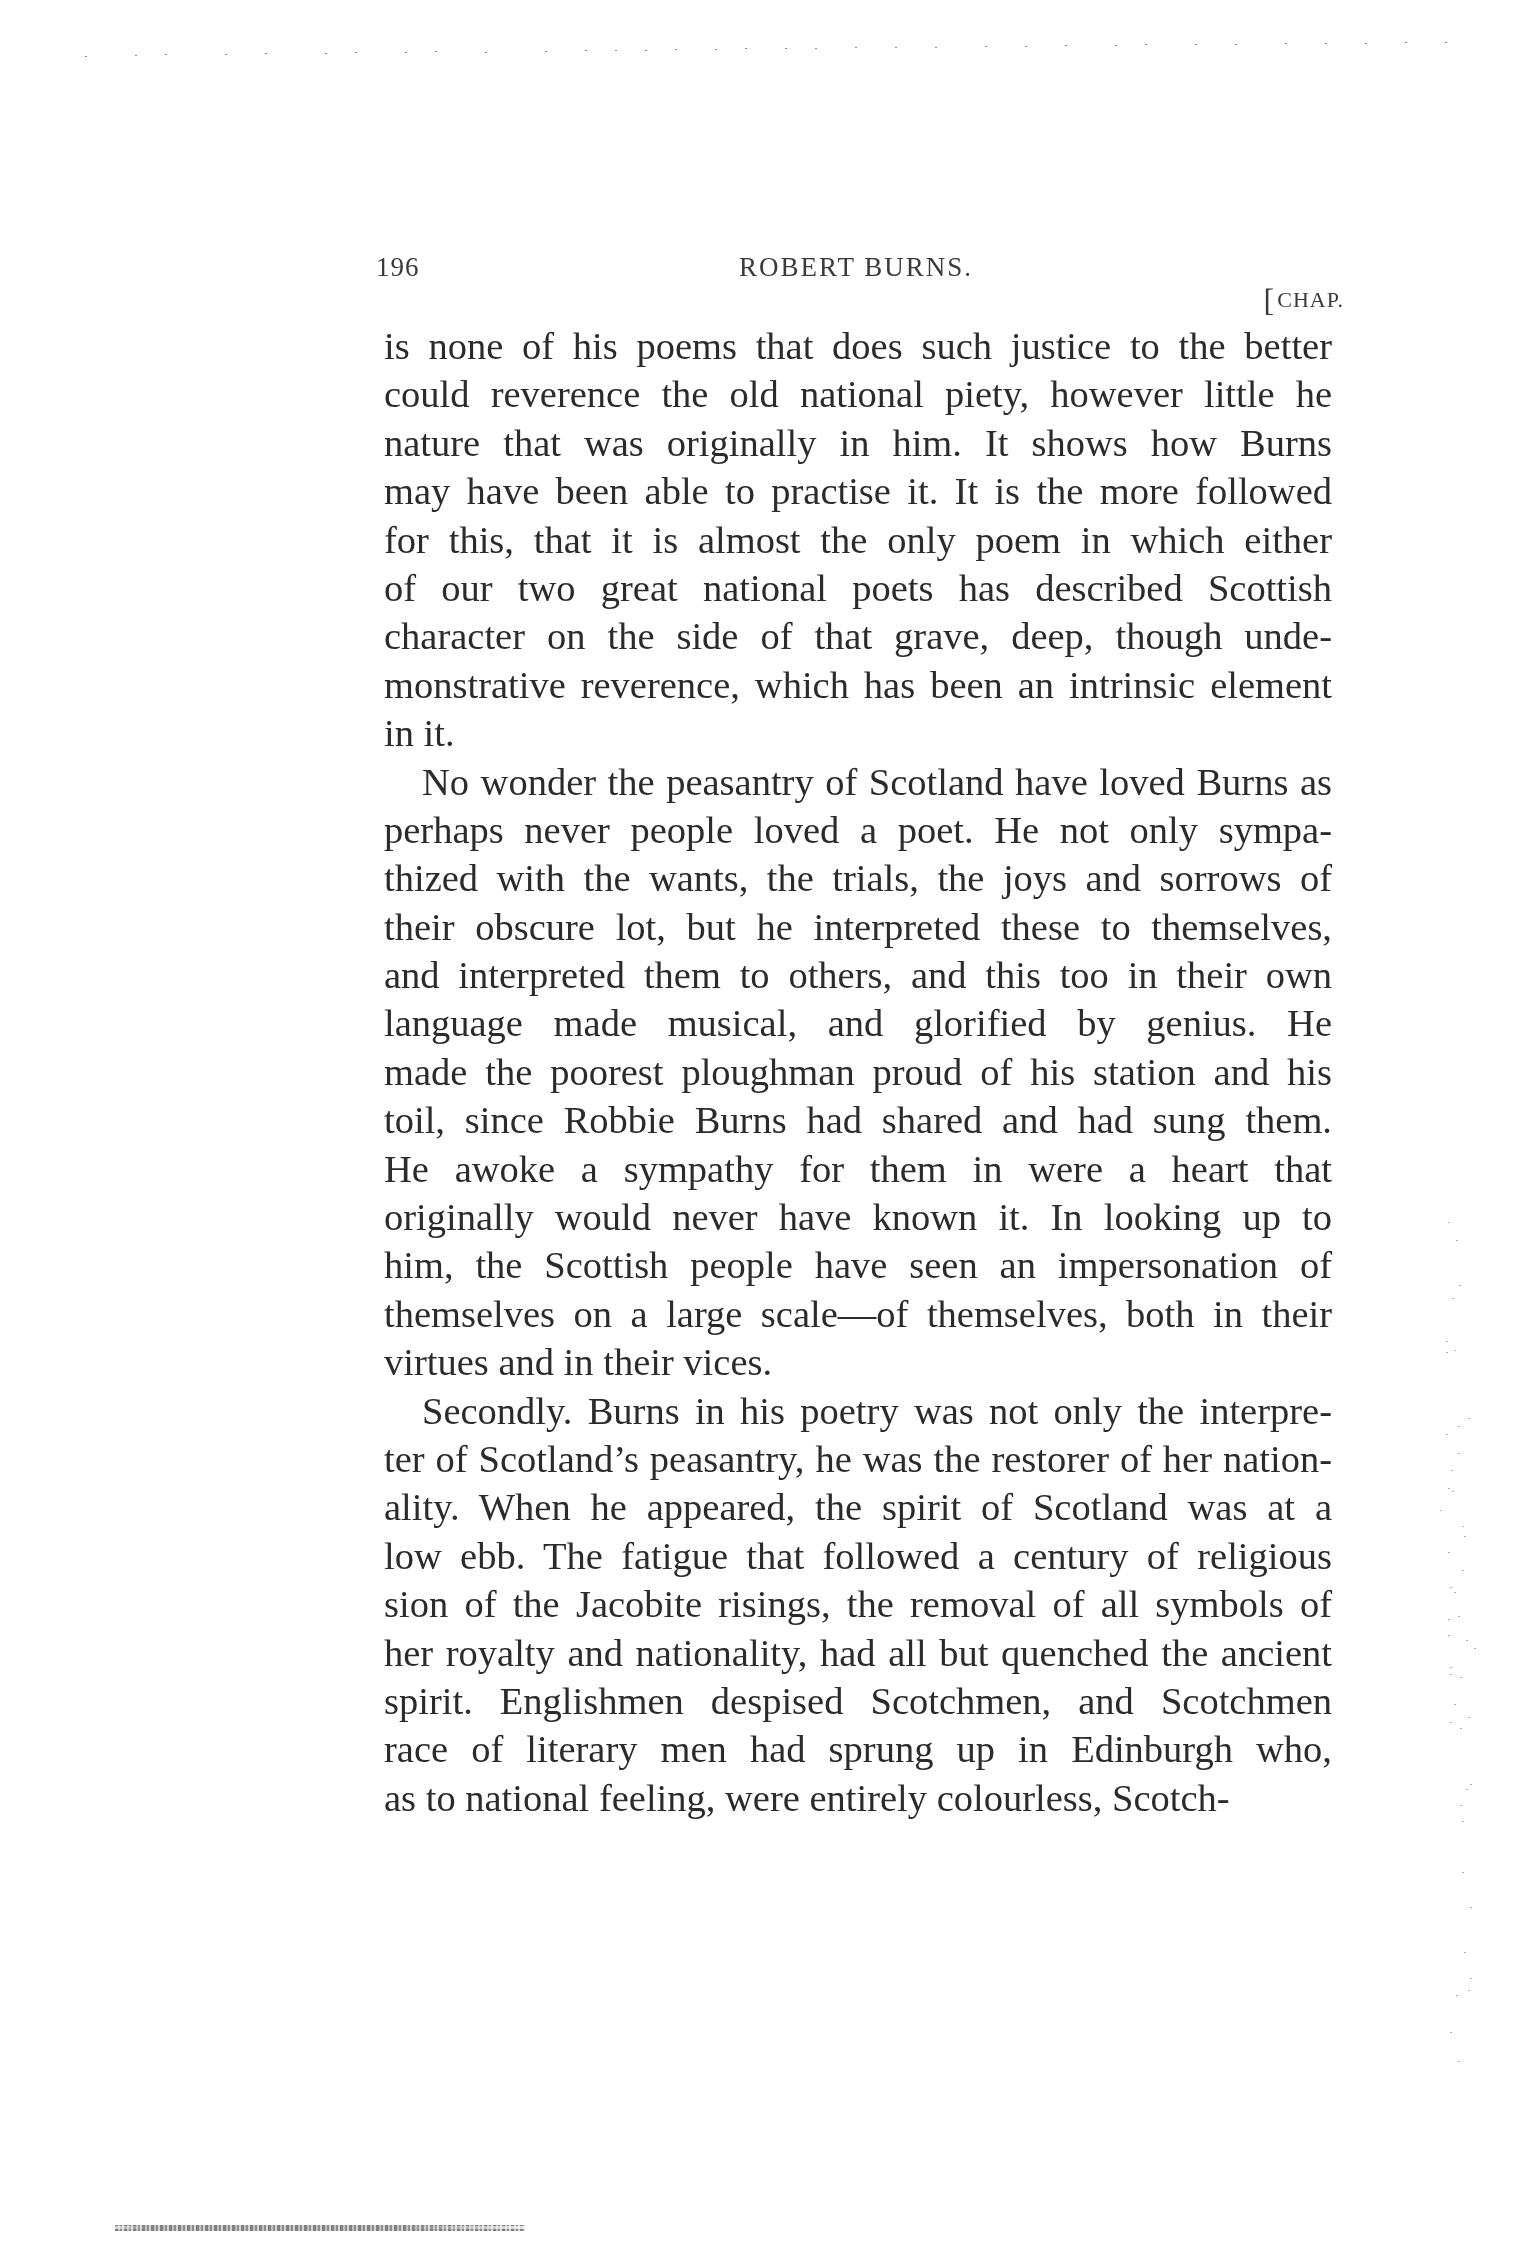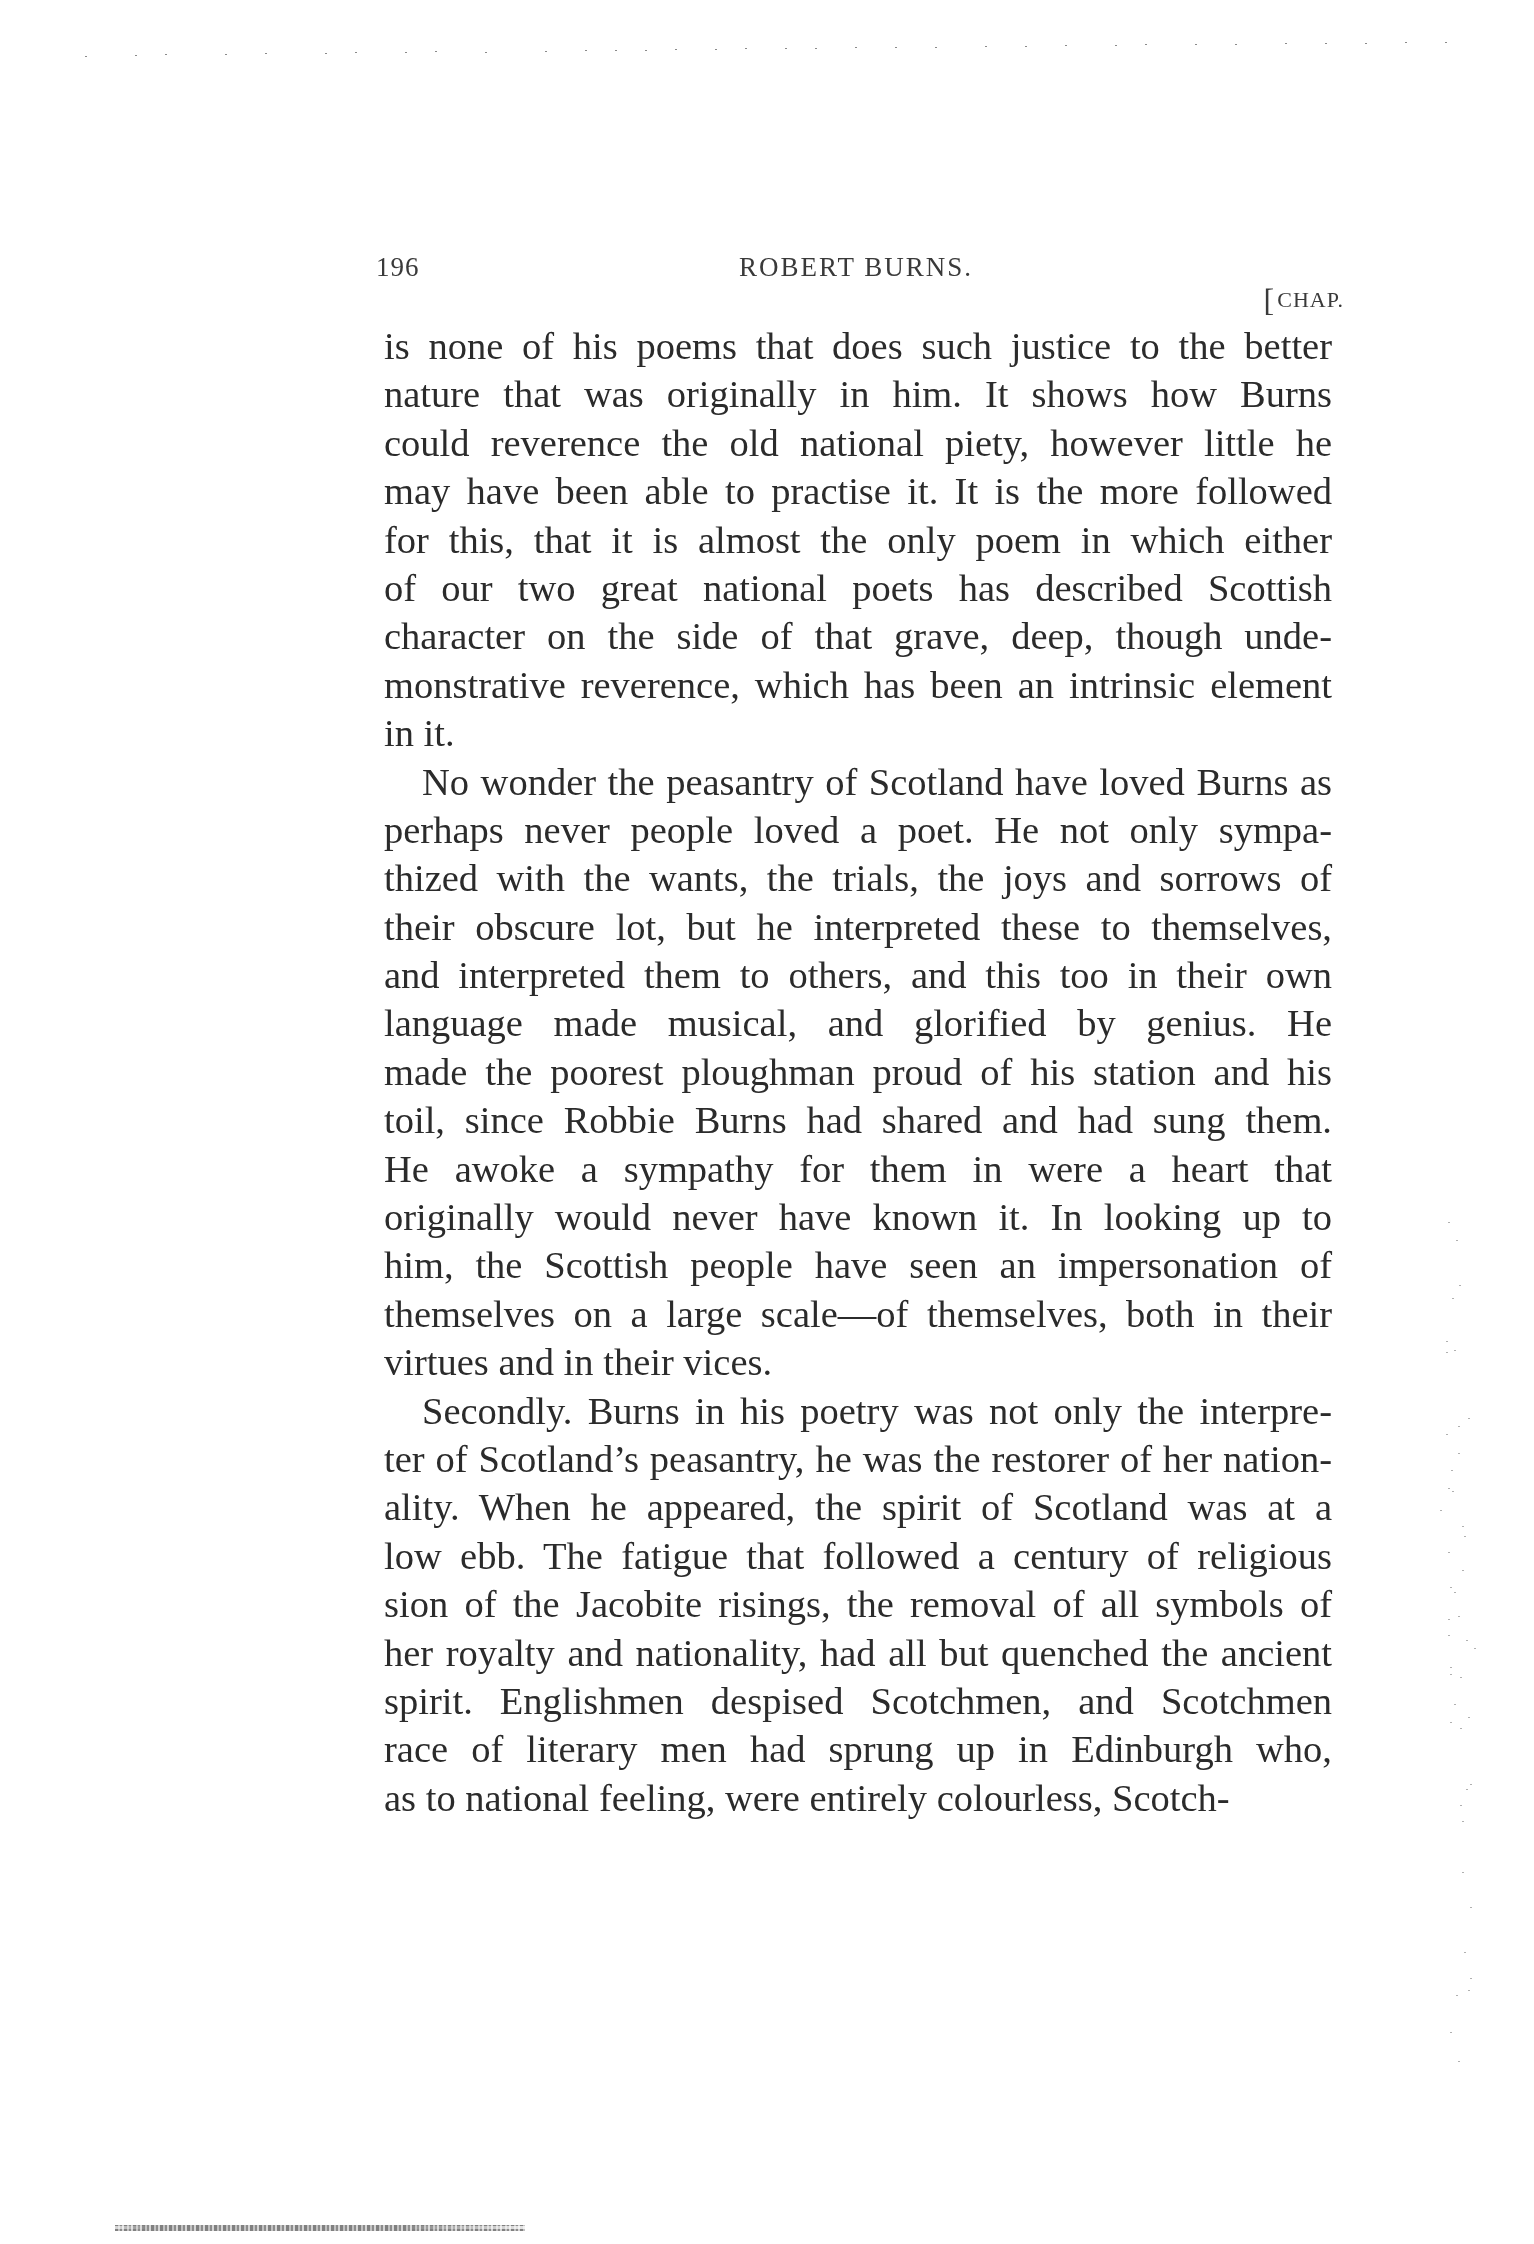--- a/index.html
+++ b/index.html
@@ -170,22 +170,22 @@
 
   <div class="running-header">
     <span class="page-number">196</span>
     <span class="running-title">ROBERT BURNS.</span>
     <span class="chapter-marker"><span class="bracket">[</span><span>CHAP.</span></span>
   </div>
 
   <div class="body-text" id="body-text">
       <div class="paragraph">
         <span class="line">is none of his poems that does such justice to the better</span>
+        <span class="line">could reverence the old national piety, however little he</span>
         <span class="line">nature that was originally in him. It shows how Burns</span>
-        <span class="line">could reverence the old national piety, however little he</span>
         <span class="line">may have been able to practise it. It is the more followed</span>
         <span class="line">for this, that it is almost the only poem in which either</span>
         <span class="line">of our two great national poets has described Scottish</span>
         <span class="line">character on the side of that grave, deep, though unde-</span>
         <span class="line">monstrative reverence, which has been an intrinsic element</span>
         <span class="line last">in it.</span>
       </div>
       <div class="paragraph">
         <span class="line indent">No wonder the peasantry of Scotland have loved Burns as</span>
         <span class="line">perhaps never people loved a poet. He not only sympa-</span>

